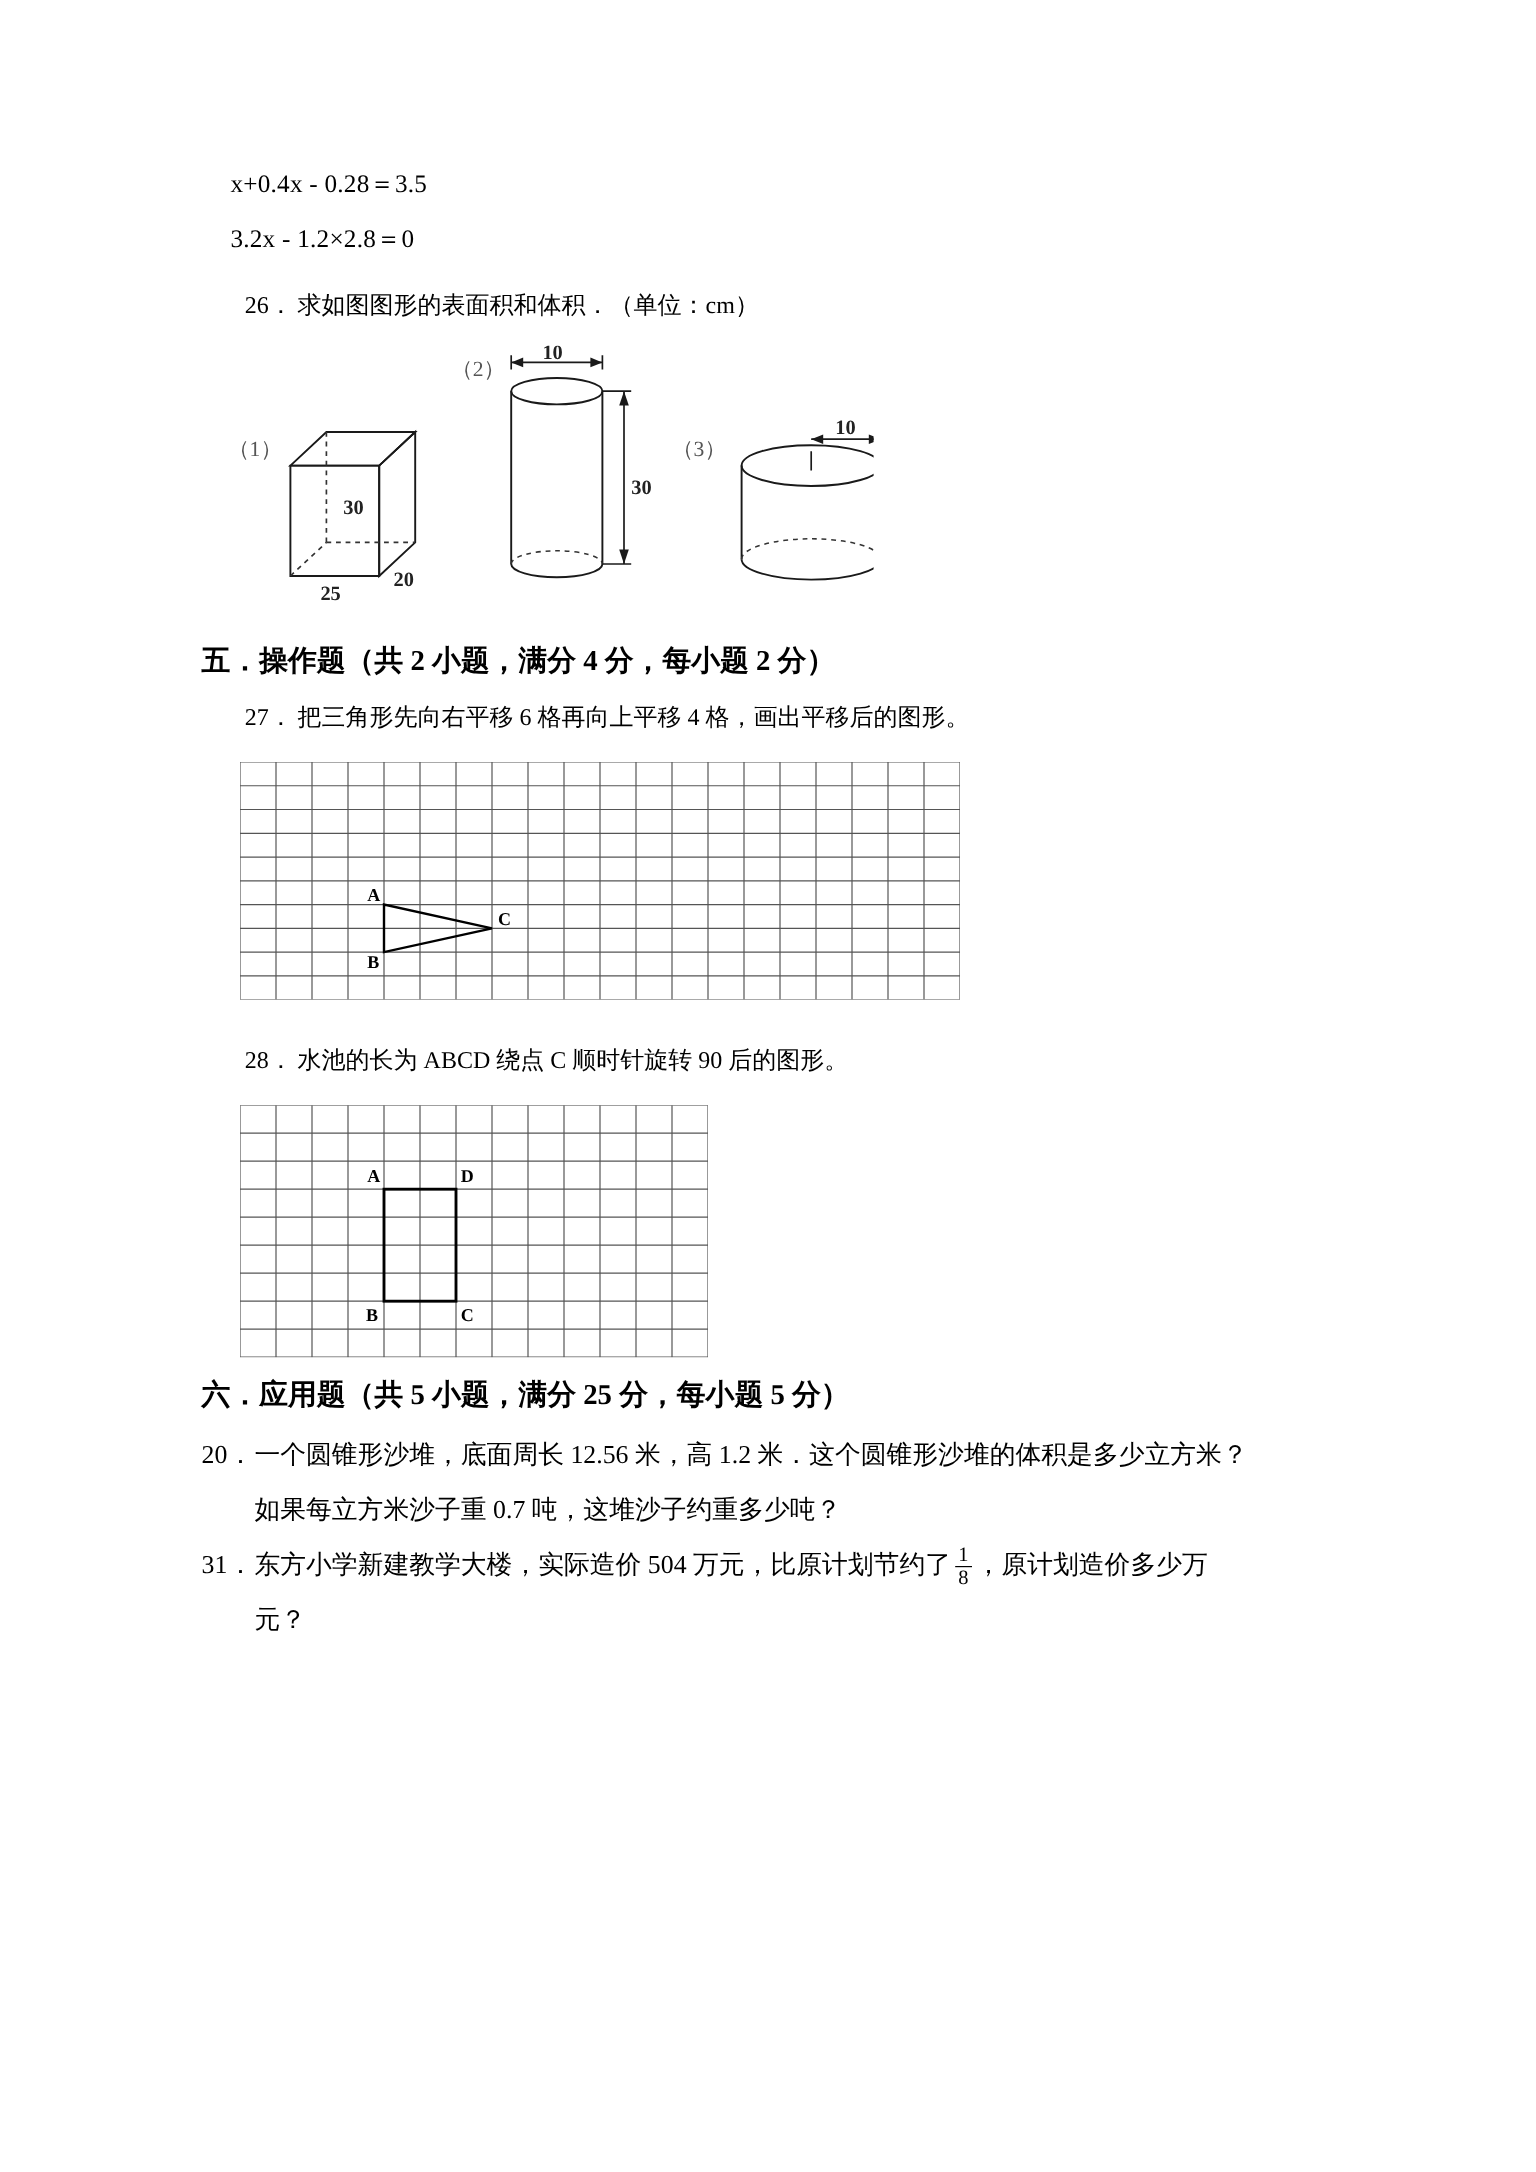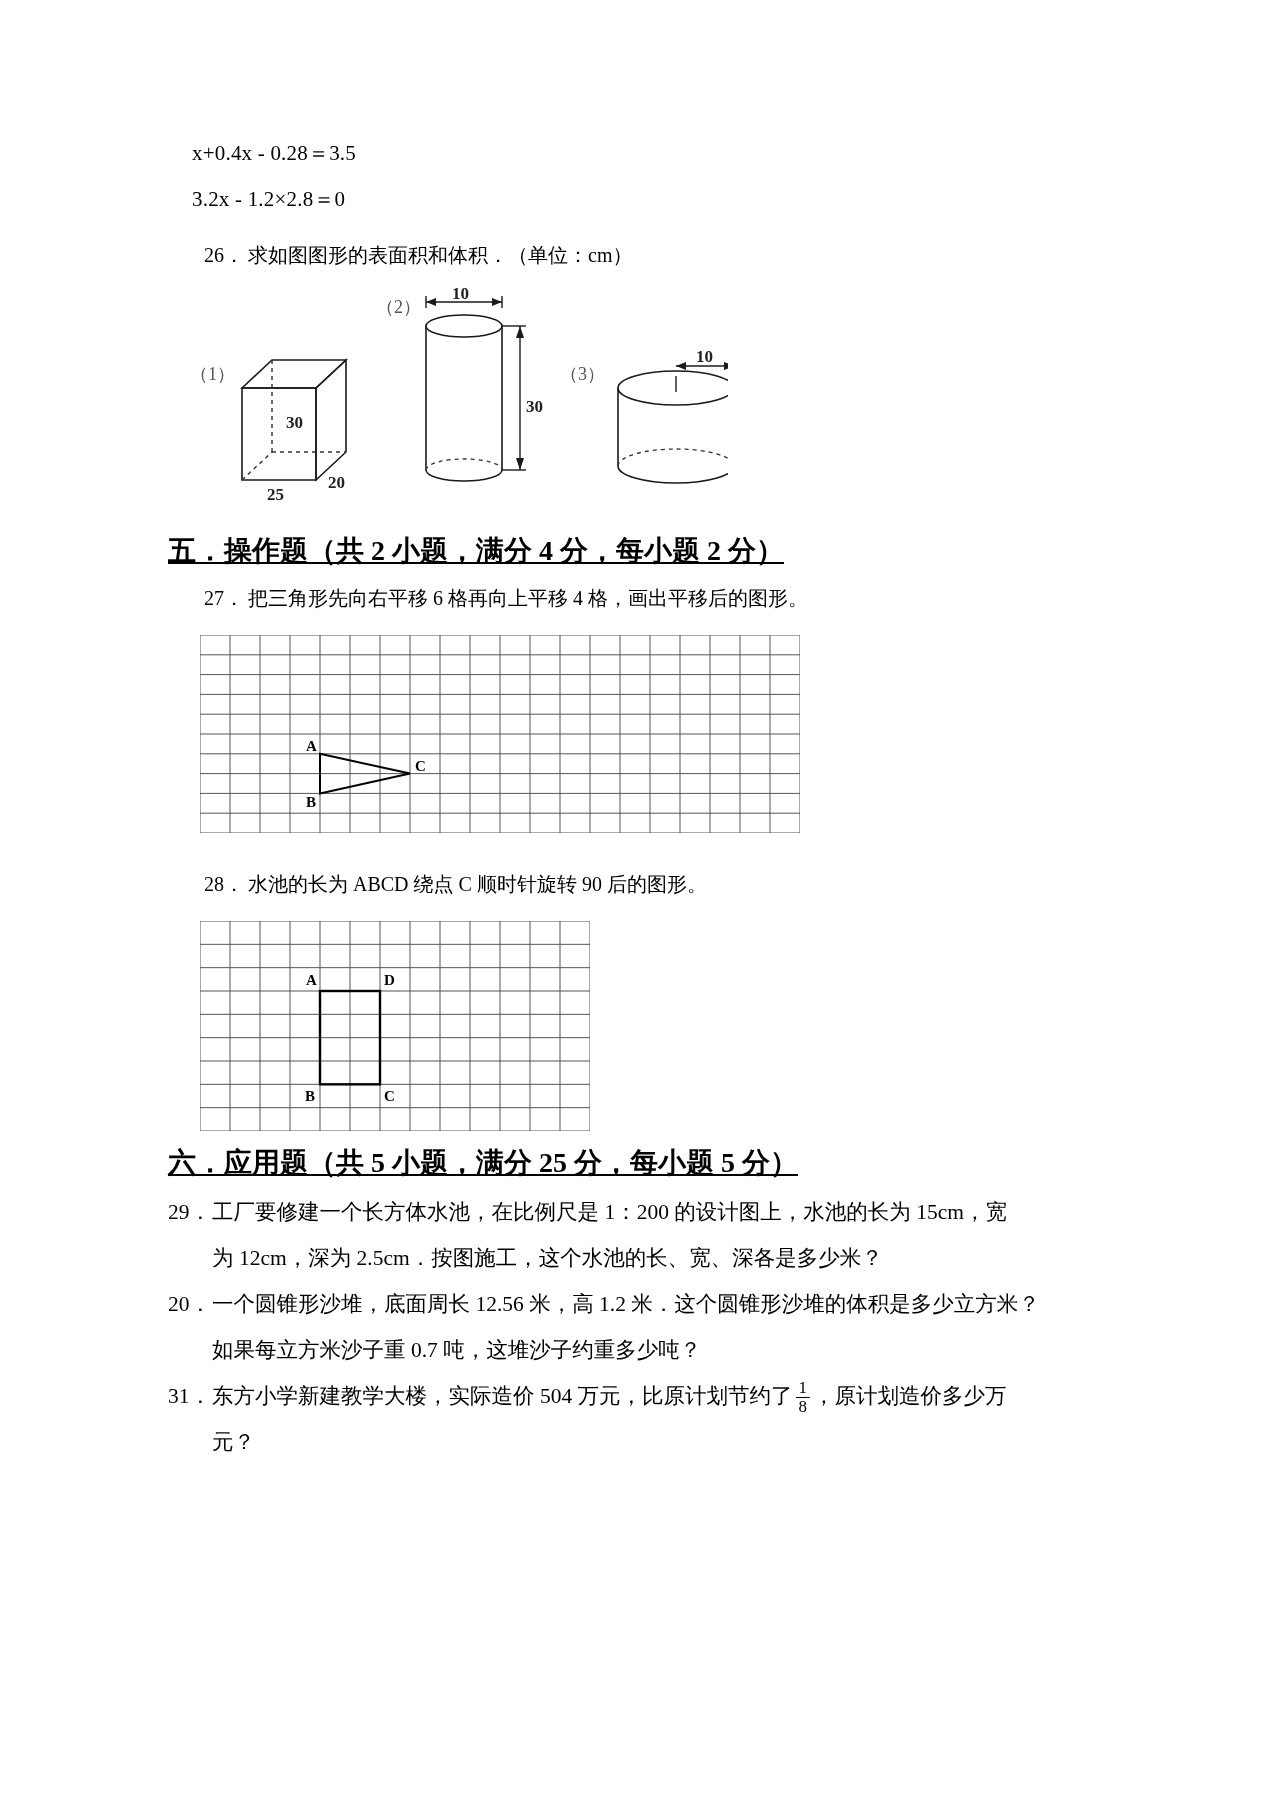--- a/index.html
+++ b/index.html
@@ -45,27 +45,26 @@
     margin-left: 36px;
   }
   .q-num {
     display: inline-block;
     min-width: 44px;
   }
   .q-body { display: inline; }
   .it { }
 
   .sec-head {
-    font-size: 28px;
+    font-size: 24px;
     font-weight: bold;
     line-height: 40px;
     margin-top: 18px;
     margin-bottom: 6px;
     white-space: nowrap;
-    text-decoration: underline;
   }
 
   .para {
     font-size: 21.5px;
     line-height: 46px;
   }
   .para .indent { display:inline-block; width: 44px; }
 
   .frac {
     display: inline-block;
@@ -287,28 +286,20 @@
         <rect x="120" y="70" width="60" height="93.33" stroke="#000" stroke-width="2.4" fill="none"></rect>
         <text class="ptlbl" x="106" y="64">A</text>
         <text class="ptlbl" x="184" y="64">D</text>
         <text class="ptlbl" x="105" y="180">B</text>
         <text class="ptlbl" x="184" y="180">C</text>
       </svg>
     </div>
 
     <div class="sec-head" style="margin-top:12px">六．应用题（共 5 小题，满分 25 分，每小题 5 分）</div>
 
-    <div class="para">
-      <div>
-        <span class="q-num">29．</span><span>工厂要修建一个长方体水池，在比例尺是 1：200 的设计图上，水池的长为 15</span><span class="it">cm</span><span>，宽</span>
-      </div>
-      <div>
-        <span class="indent"></span><span>为 12</span><span class="it">cm</span><span>，深为 2.5</span><span class="it">cm</span><span>．按图施工，这个水池的长、宽、深各是多少米？</span>
-      </div>
-    </div>
 
     <div class="para">
       <div>
         <span class="q-num">20．</span><span>一个圆锥形沙堆，底面周长 12.56 米，高 1.2 米．这个圆锥形沙堆的体积是多少立方米？</span>
       </div>
       <div>
         <span class="indent"></span><span>如果每立方米沙子重 0.7 吨，这堆沙子约重多少吨？</span>
       </div>
     </div>
 

